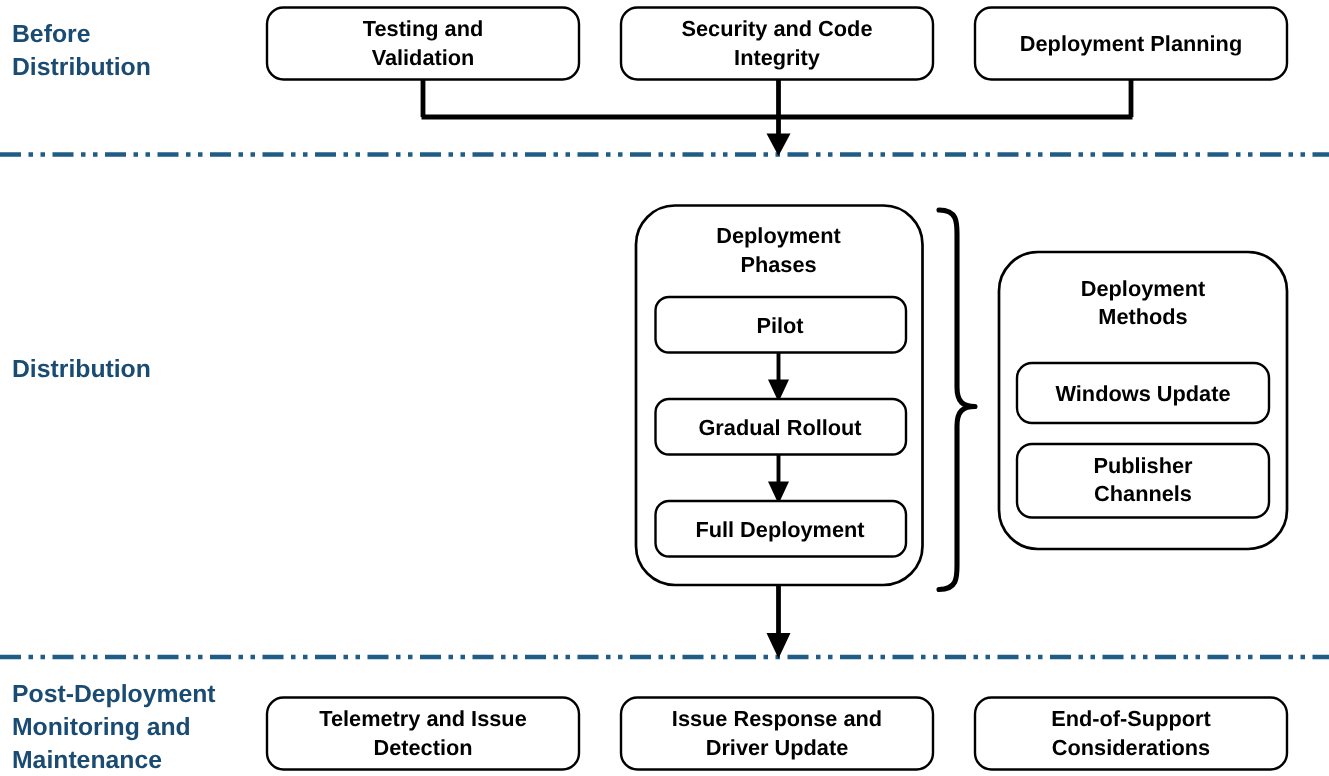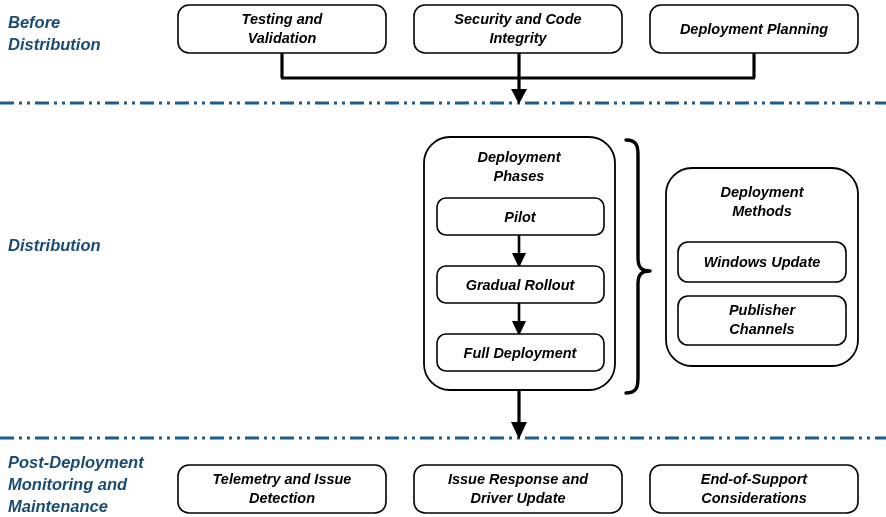--- a/index.html
+++ b/index.html
@@ -10,21 +10,20 @@
   body {
     width: 886px;
     height: 517px;
     font-family: "Liberation Sans", sans-serif;
     overflow: hidden;
   }
   #diagram-root {
     position: relative;
     width: 854px;
     height: 517px;
-    font-style: italic;
   }
   svg.diagram {
     display: block;
     width: 886px;
     height: 517px;
   }
   .swimlane-label {
     fill: #1a4b72;
     font-family: "Liberation Sans", sans-serif;
     font-weight: bold;

